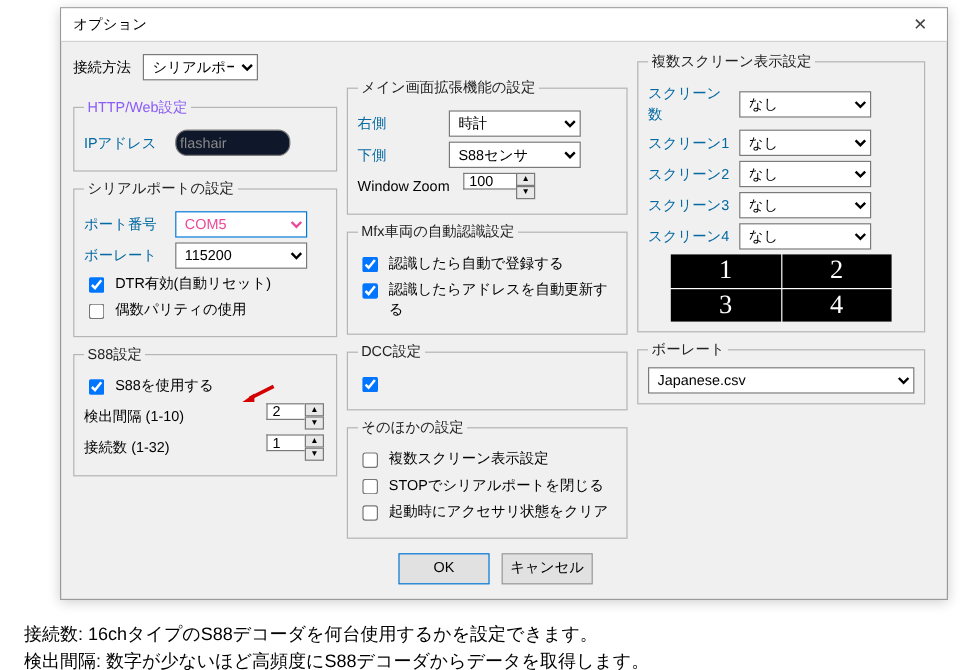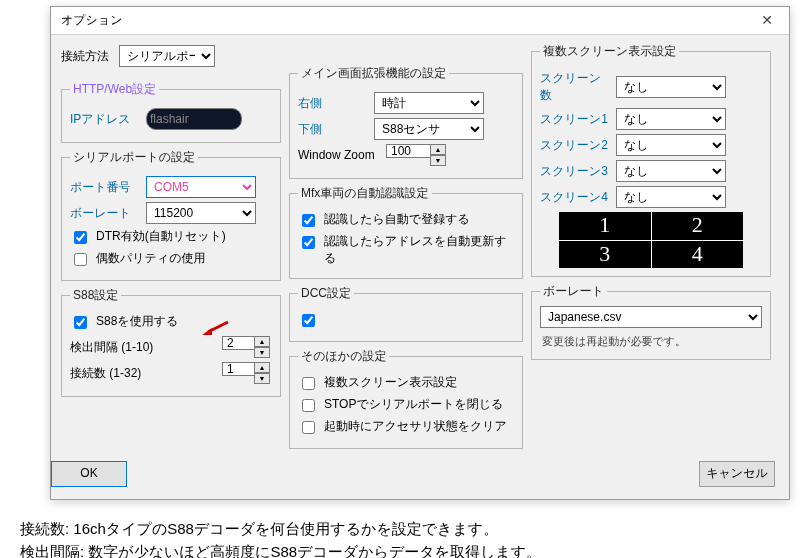--- a/index.html
+++ b/index.html
@@ -82,21 +82,21 @@
   .s88-wrap { position:relative; }
   .grid4 {
     display:grid; grid-template-columns:1fr 1fr; grid-template-rows:1fr 1fr;
     gap:1px; background:#fff; width:184px; height:56px; margin:2px auto 0 auto;
   }
   .grid4 div {
     background:#000; color:#fff; text-align:center; font-size:22px;
     line-height:26px; font-family:"Times New Roman", serif;
   }
   .buttons {
-    display:flex; justify-content:space-between; gap:10px;
+    display:flex; justify-content:center; gap:10px;
     padding: 6px 14px 12px 0;
   }
   .btn {
     min-width:76px; height:26px; border:1px solid #0078d7; background:#e1e1e1;
     font-size:12px; text-align:center; line-height:22px;
   }
   .btn.cancel { border:1px solid #9a9a9a; }
   .caption {
     margin: 18px 20px 10px 20px;
     font-size: 15px;
@@ -279,21 +279,20 @@
           <div>1</div>
           <div>2</div>
           <div>3</div>
           <div>4</div>
         </div>
       </fieldset>
 
       <fieldset>
         <legend>ボーレート</legend>
         <select style="width:100%;"><option>Japanese.csv</option></select>
-        <div class="lang-note">変更後は再起動が必要です。</div>
       </fieldset>
     </div>
   </div>
 
   <div class="buttons">
     <div class="btn">OK</div>
     <div class="btn cancel">キャンセル</div>
   </div>
 </div>
 

